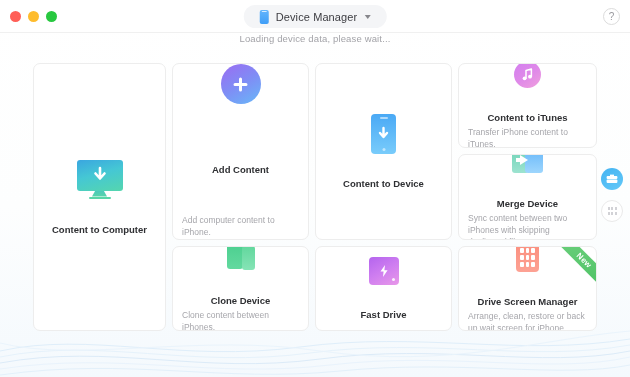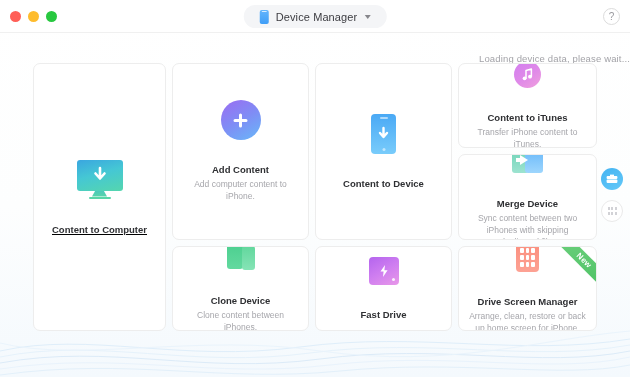--- a/index.html
+++ b/index.html
@@ -52,43 +52,43 @@
   .help {
     position:absolute; right:10px; top:8px;
     width:17px; height:17px; border-radius:50%;
     border:1px solid #dcdcdc; color:#9a9a9f;
     font-size:10px; display:flex; align-items:center; justify-content:center;
     cursor:pointer; background:#fff;
   }
 
   
   .status {
-    text-align:right; font-size:9.5px; color:#a3a3a8;
-    margin-top:20px; letter-spacing:.15px;
+    text-align:center; font-size:9.5px; color:#a3a3a8;
+    margin-top:0; letter-spacing:.15px;
   }
 
   
   .grid {
     position:absolute; left:33px; top:63px;
     width:564px; height:268px;
     display:grid;
     grid-template-columns:133px 137px 137px 139px;
     grid-template-rows:1fr 1fr 1fr;
     gap:6px 6px;
   }
   .card {
     background:#fff; border:1px solid #ededed; border-radius:7px;
     display:flex; flex-direction:column; align-items:center; justify-content:center;
     padding:6px 9px; cursor:pointer; position:relative; overflow:hidden;
   }
   .card .title { font-size:9.5px; font-weight:bold; color:#2f3033; margin-top:24px; text-align:center; }
-  .card .desc  { font-size:8.5px; color:#a6a6ab; text-align:center; line-height:1.45; margin-top:3px; }
-
-  .c-computer { grid-column:1; grid-row:1 / span 3;text-decoration:underline; }
-  .c-add      { grid-column:2; grid-row:1 / span 2; }
+  .card .desc  { font-size:8.5px; color:#a6a6ab; text-align:left; line-height:1.45; margin-top:3px; }
+
+  .c-computer { grid-column:1; grid-row:1 / span 3; }
+  .c-add      { grid-column:2; grid-row:1 / span 2;gap:36px; }
   .c-device   { grid-column:3; grid-row:1 / span 2; }
   .c-itunes   { grid-column:4; grid-row:1; }
   .c-merge    { grid-column:4; grid-row:2; }
   .c-clone    { grid-column:2; grid-row:3; }
   .c-fast     { grid-column:3; grid-row:3; }
   .c-home     { grid-column:4; grid-row:3; }
 
   
   .icon { display:flex; align-items:center; justify-content:center; }
 
@@ -316,21 +316,21 @@
             <i></i>
             <i></i>
             <i></i>
             <i></i>
             <i></i>
             <i></i>
             <i></i>
           </div>
       </div>
       <div class="title">Drive Screen Manager</div>
-      <div class="desc">Arrange, clean, restore or back up home screen for iPhone.</div>
+      <div class="desc">Arrange, clean, restore or back up wait screen for iPhone.</div>
     </div>
 
   </div>
 
   <div class="fab fab-tool">
     <span>
       <svg width="12" height="11" viewBox="0 0 12 11">
           <path d="M4 1.6h4v1.4H4z" fill="#fff"></path>
           <rect x="0.6" y="3" width="10.8" height="3" rx="1" fill="#fff"></rect>
           <rect x="0.6" y="6.6" width="10.8" height="3.4" rx="1" fill="#fff"></rect>

